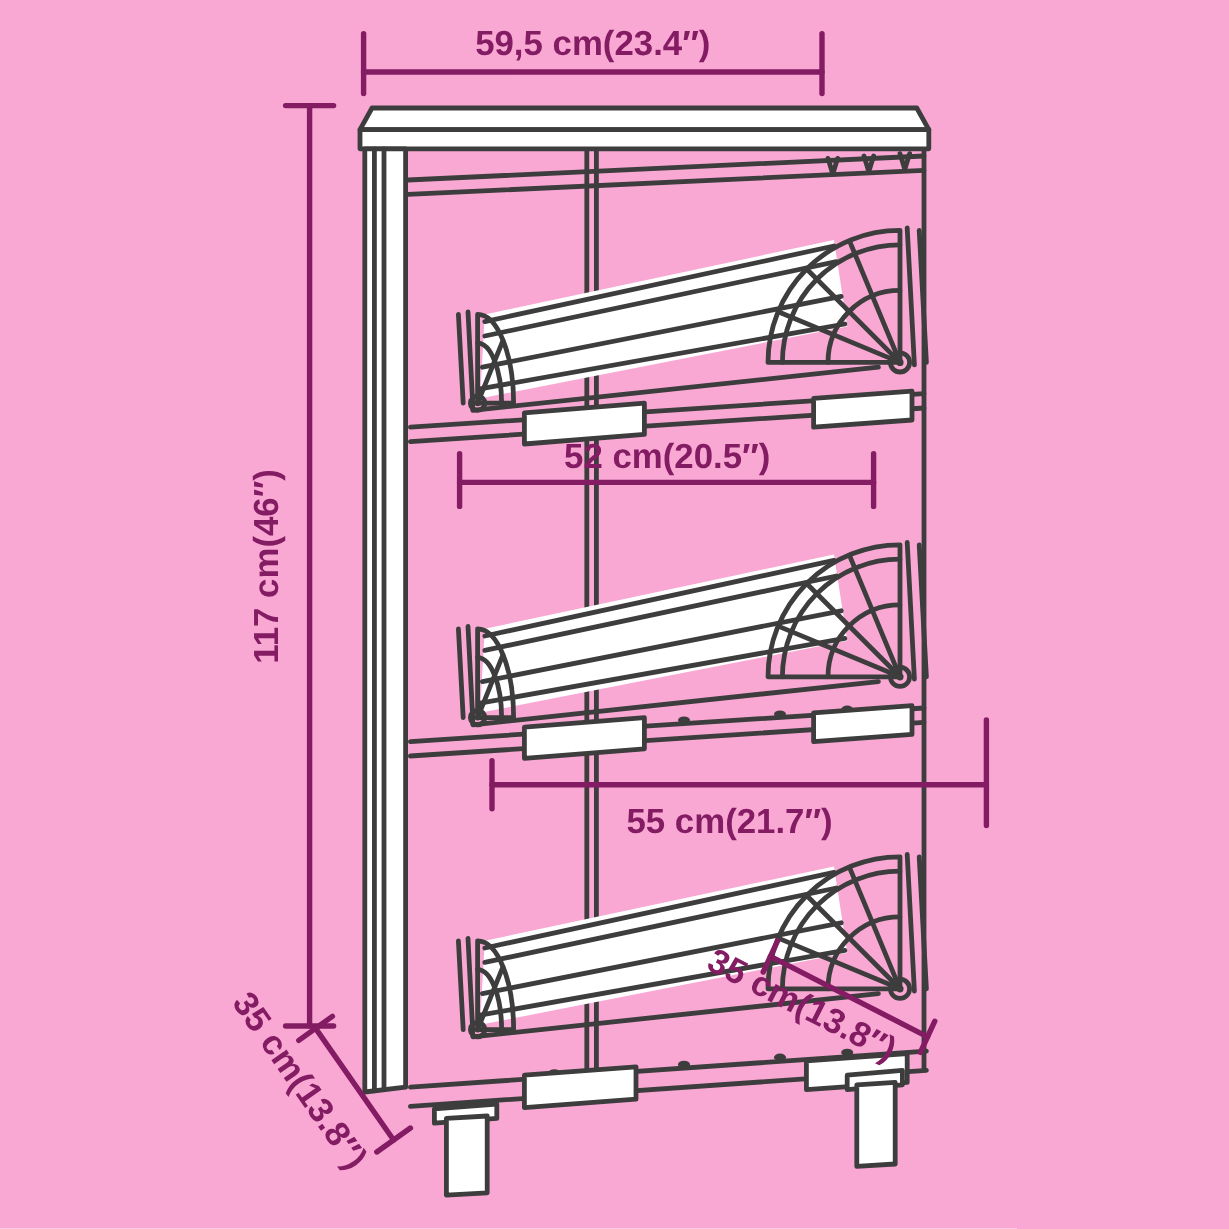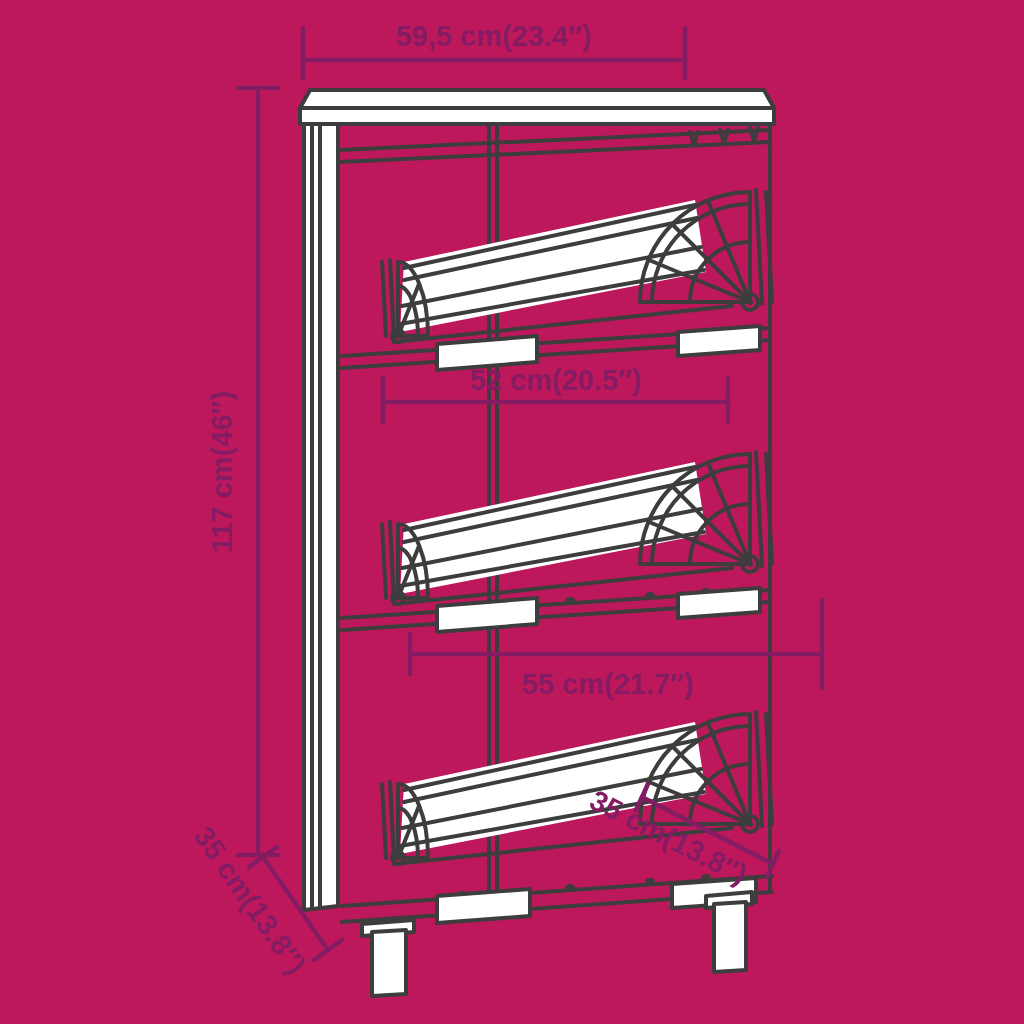--- a/index.html
+++ b/index.html
@@ -1,16 +1,16 @@
 <!DOCTYPE html>
 <html><head>
 <meta charset="utf-8">
 <style>
   html,body{margin:0;padding:0;background:#ffffff;}
-  .stage{position:relative;width:1024px;height:1024px;background:#be185d;overflow:hidden;
+  .stage{position:relative;width:1024px;height:1024px;background:#f9a8d4;overflow:hidden;
          font-family:"Liberation Sans",sans-serif;}
   svg{display:block;}
   .art{stroke:#3D3D3D;stroke-width:4;fill:none;stroke-linecap:round;stroke-linejoin:round;}
   .art .w{fill:#ffffff;}
   .dim line{stroke:#831C63;stroke-width:4.5;stroke-linecap:round;}
   .dim text{fill:#831C63;font-family:"Liberation Sans",sans-serif;font-size:29px;font-weight:600;}
 </style>
 </head>
 <body>
 

